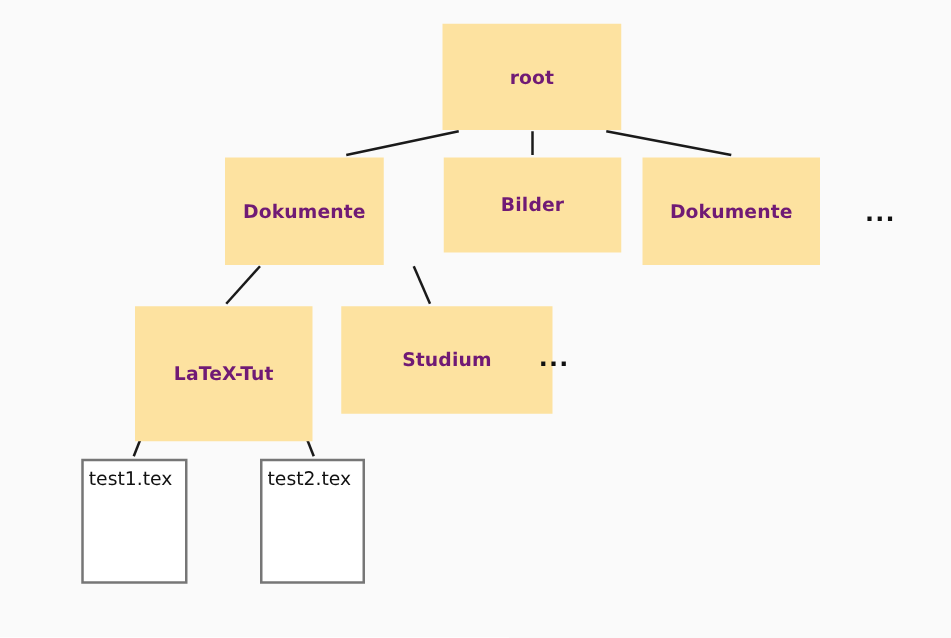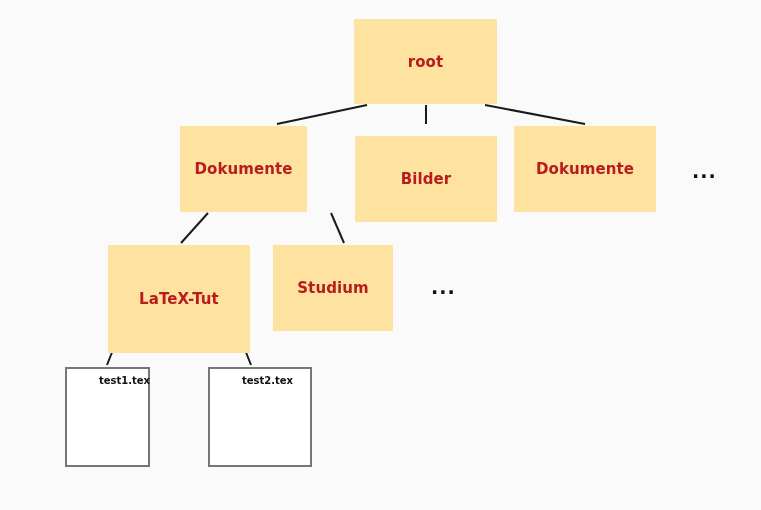--- a/index.html
+++ b/index.html
@@ -33,38 +33,37 @@
     align-items: center;
     justify-content: center;
   }
   .node-folder {
     background: #fde2a0;
     border: 0 none;
   }
   .node-folder .node-label {
     font-weight: bold;
     font-size: 15px;
-    color: #b91c1c;
+    color: #701a75;
     letter-spacing: 0.1px;
     white-space: nowrap;
   }
   .node-file {
     background: #ffffff;
     border: 2px solid #767676;
     align-items: flex-start;
     justify-content: flex-start;
   }
   .node-file .node-label {
-    font-weight: bold;
-    font-size: 10px;
+    font-weight: normal;
+    font-size: 15px;
     color: #111111;
     white-space: nowrap;
     padding: 6px 0 0 4px;
     line-height: 1.1;
-    margin-left: 28px;
   }
   .ellipsis {
     position: absolute;
     font-weight: bold;
     font-size: 19px;
     color: #101010;
     letter-spacing: 1px;
     line-height: 1;
     white-space: nowrap;
   }
@@ -84,35 +83,35 @@
       <line x1="238" y1="332" x2="251" y2="365" stroke="#1a1a1a" stroke-width="2" stroke-linecap="butt"></line>
     </svg>
 
   <div id="node-layer">
       <div class="node node-folder" style="left: 354px; top: 19px; width: 143px; height: 85px; background: rgb(253, 226, 160);">
         <span class="node-label">root</span>
       </div>
       <div class="node node-folder" style="left: 180px; top: 126px; width: 127px; height: 86px; background: rgb(253, 226, 160);">
         <span class="node-label">Dokumente</span>
       </div>
-      <div class="node node-folder" style="left: 355px; top: 126px; width: 142px; height: 86px; background: rgb(253, 226, 160); margin-top: 10px;">
+      <div class="node node-folder" style="left: 355px; top: 126px; width: 142px; height: 76px; background: rgb(253, 226, 160);">
         <span class="node-label">Bilder</span>
       </div>
       <div class="node node-folder" style="left: 514px; top: 126px; width: 142px; height: 86px; background: rgb(253, 226, 160);">
         <span class="node-label">Dokumente</span>
       </div>
       <div class="node node-folder" style="left: 108px; top: 245px; width: 142px; height: 108px; background: rgb(253, 226, 160);">
         <span class="node-label">LaTeX-Tut</span>
       </div>
-      <div class="node node-folder" style="left: 273px; top: 245px; width: 120px; height: 86px; background: rgb(253, 226, 160);">
+      <div class="node node-folder" style="left: 273px; top: 245px; width: 169px; height: 86px; background: rgb(253, 226, 160);">
         <span class="node-label">Studium</span>
       </div>
       <div class="node node-file" style="left: 65px; top: 367px; width: 85px; height: 100px; background: rgb(255, 255, 255); border-color: rgb(118, 118, 118);">
         <span class="node-label">test1.tex</span>
       </div>
-      <div class="node node-file" style="left: 208px; top: 367px; width: 104px; height: 100px; background: rgb(255, 255, 255); border-color: rgb(118, 118, 118);">
+      <div class="node node-file" style="left: 208px; top: 367px; width: 84px; height: 100px; background: rgb(255, 255, 255); border-color: rgb(118, 118, 118);">
         <span class="node-label">test2.tex</span>
       </div>
       <div class="ellipsis" style="left: 692px; top: 162px;">...</div>
       <div class="ellipsis" style="left: 431px; top: 278px;">...</div>
     </div>
 
 </div>
 
 </body></html>

